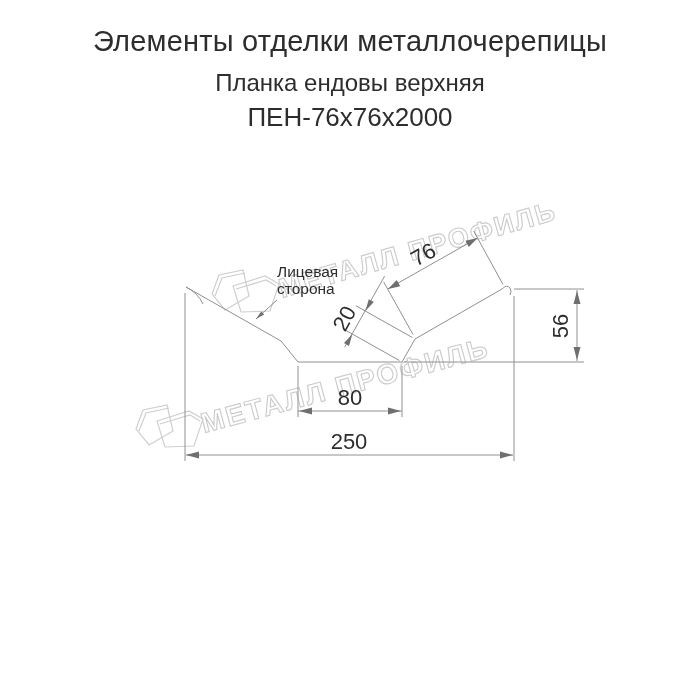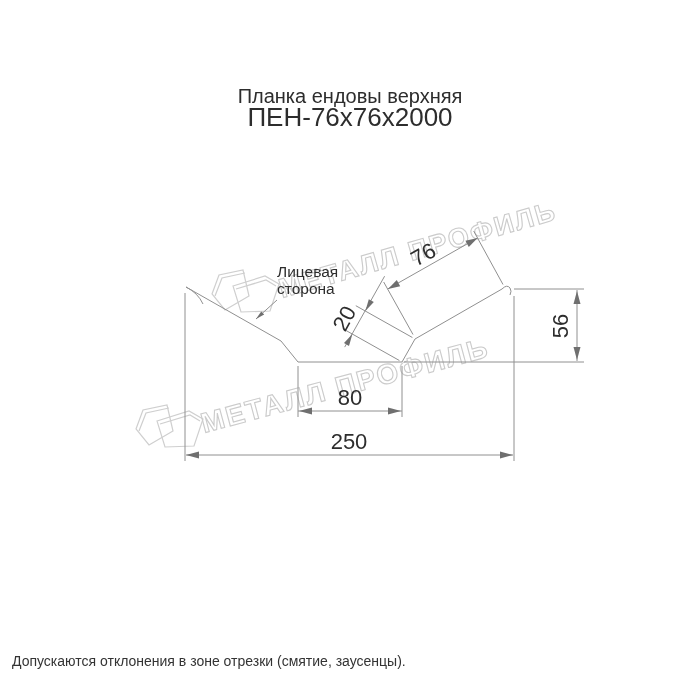--- a/index.html
+++ b/index.html
@@ -2,39 +2,40 @@
 <html><head>
 <meta charset="utf-8">
 <style>
   html,body{margin:0;padding:0;background:#ffffff;}
   .page{
     position:relative;width:700px;height:700px;background:#ffffff;overflow:hidden;
     font-family:"Liberation Sans", sans-serif;color:#2d2d2d;
   }
   .hdr{position:absolute;left:0;right:0;text-align:center;white-space:nowrap;}
   .title{top:25px;font-size:29px;letter-spacing:0.2px;}
-  .subtitle{top:85px;font-size:20px;}
+  .subtitle{top:69px;font-size:24px;}
   .model{top:102px;font-size:26px;}
   .drawing{position:absolute;left:0;top:0;width:700px;height:700px;}
   .footer{position:absolute;left:12px;top:653px;font-size:14px;line-height:17px;color:#333;}
   .wm-text{
     font-family:"Liberation Sans", sans-serif;font-weight:bold;
     fill:none;stroke:#cbcbcb;stroke-width:1.1px;letter-spacing:2px;
   }
   .dim-text{font-family:"Liberation Sans", sans-serif;font-size:22px;fill:#2d2d2d;}
   .lbl-text{font-family:"Liberation Sans", sans-serif;font-size:15.5px;fill:#2d2d2d;}
   .ln{stroke:#909090;stroke-width:1;fill:none;}
   .ar{fill:#6f6f6f;stroke:none;}
   .wm-ln{stroke:#cfcfcf;stroke-width:1.2;fill:none;}
 </style>
 </head>
 <body>
 
 <div class="page">
 
+  <div class="hdr title">Элементы отделки металлочерепицы</div>
   <div class="hdr subtitle">Планка ендовы верхняя</div>
   <div class="hdr model">ПЕН-76х76х2000</div>
 
   <svg class="drawing" viewBox="0 0 700 700">
     <defs>
       <g id="wmlogo">
         <path d="M3,26 L10,7 L34,2 L40,28 L16,42 Z"></path>
         <path d="M6,28 L13,10 L36,5"></path>
         <path d="M24,18 L56,8 L70,16 L61,43 L32,44 Z"></path>
         <path d="M27,21 L57,12 L67,18"></path>
@@ -103,16 +104,15 @@
       <path class="ln" d="M399.4,360.5 L342.8,328.7"></path>
       <path class="ln" d="M412.4,337.5 L355.8,305.7"></path>
       <path class="ln" d="M344.7,347.1 L384.6,276.2"></path>
       <polygon class="ar" points="352.4,334.1 344,343.1 349,345.9"></polygon>
       <polygon class="ar" points="365.4,311.1 368.8,299.3 373.8,302.1"></polygon>
       <text class="dim-text" text-anchor="middle" transform="translate(351,322) rotate(-61)">20</text>
     </g>
   </svg>
 
   <div class="footer">
-    <div>Допускаются отклонения в зоне отрезки (смятие, заусенцы).</div>
   </div>
 
 </div>
 
 </body></html>

